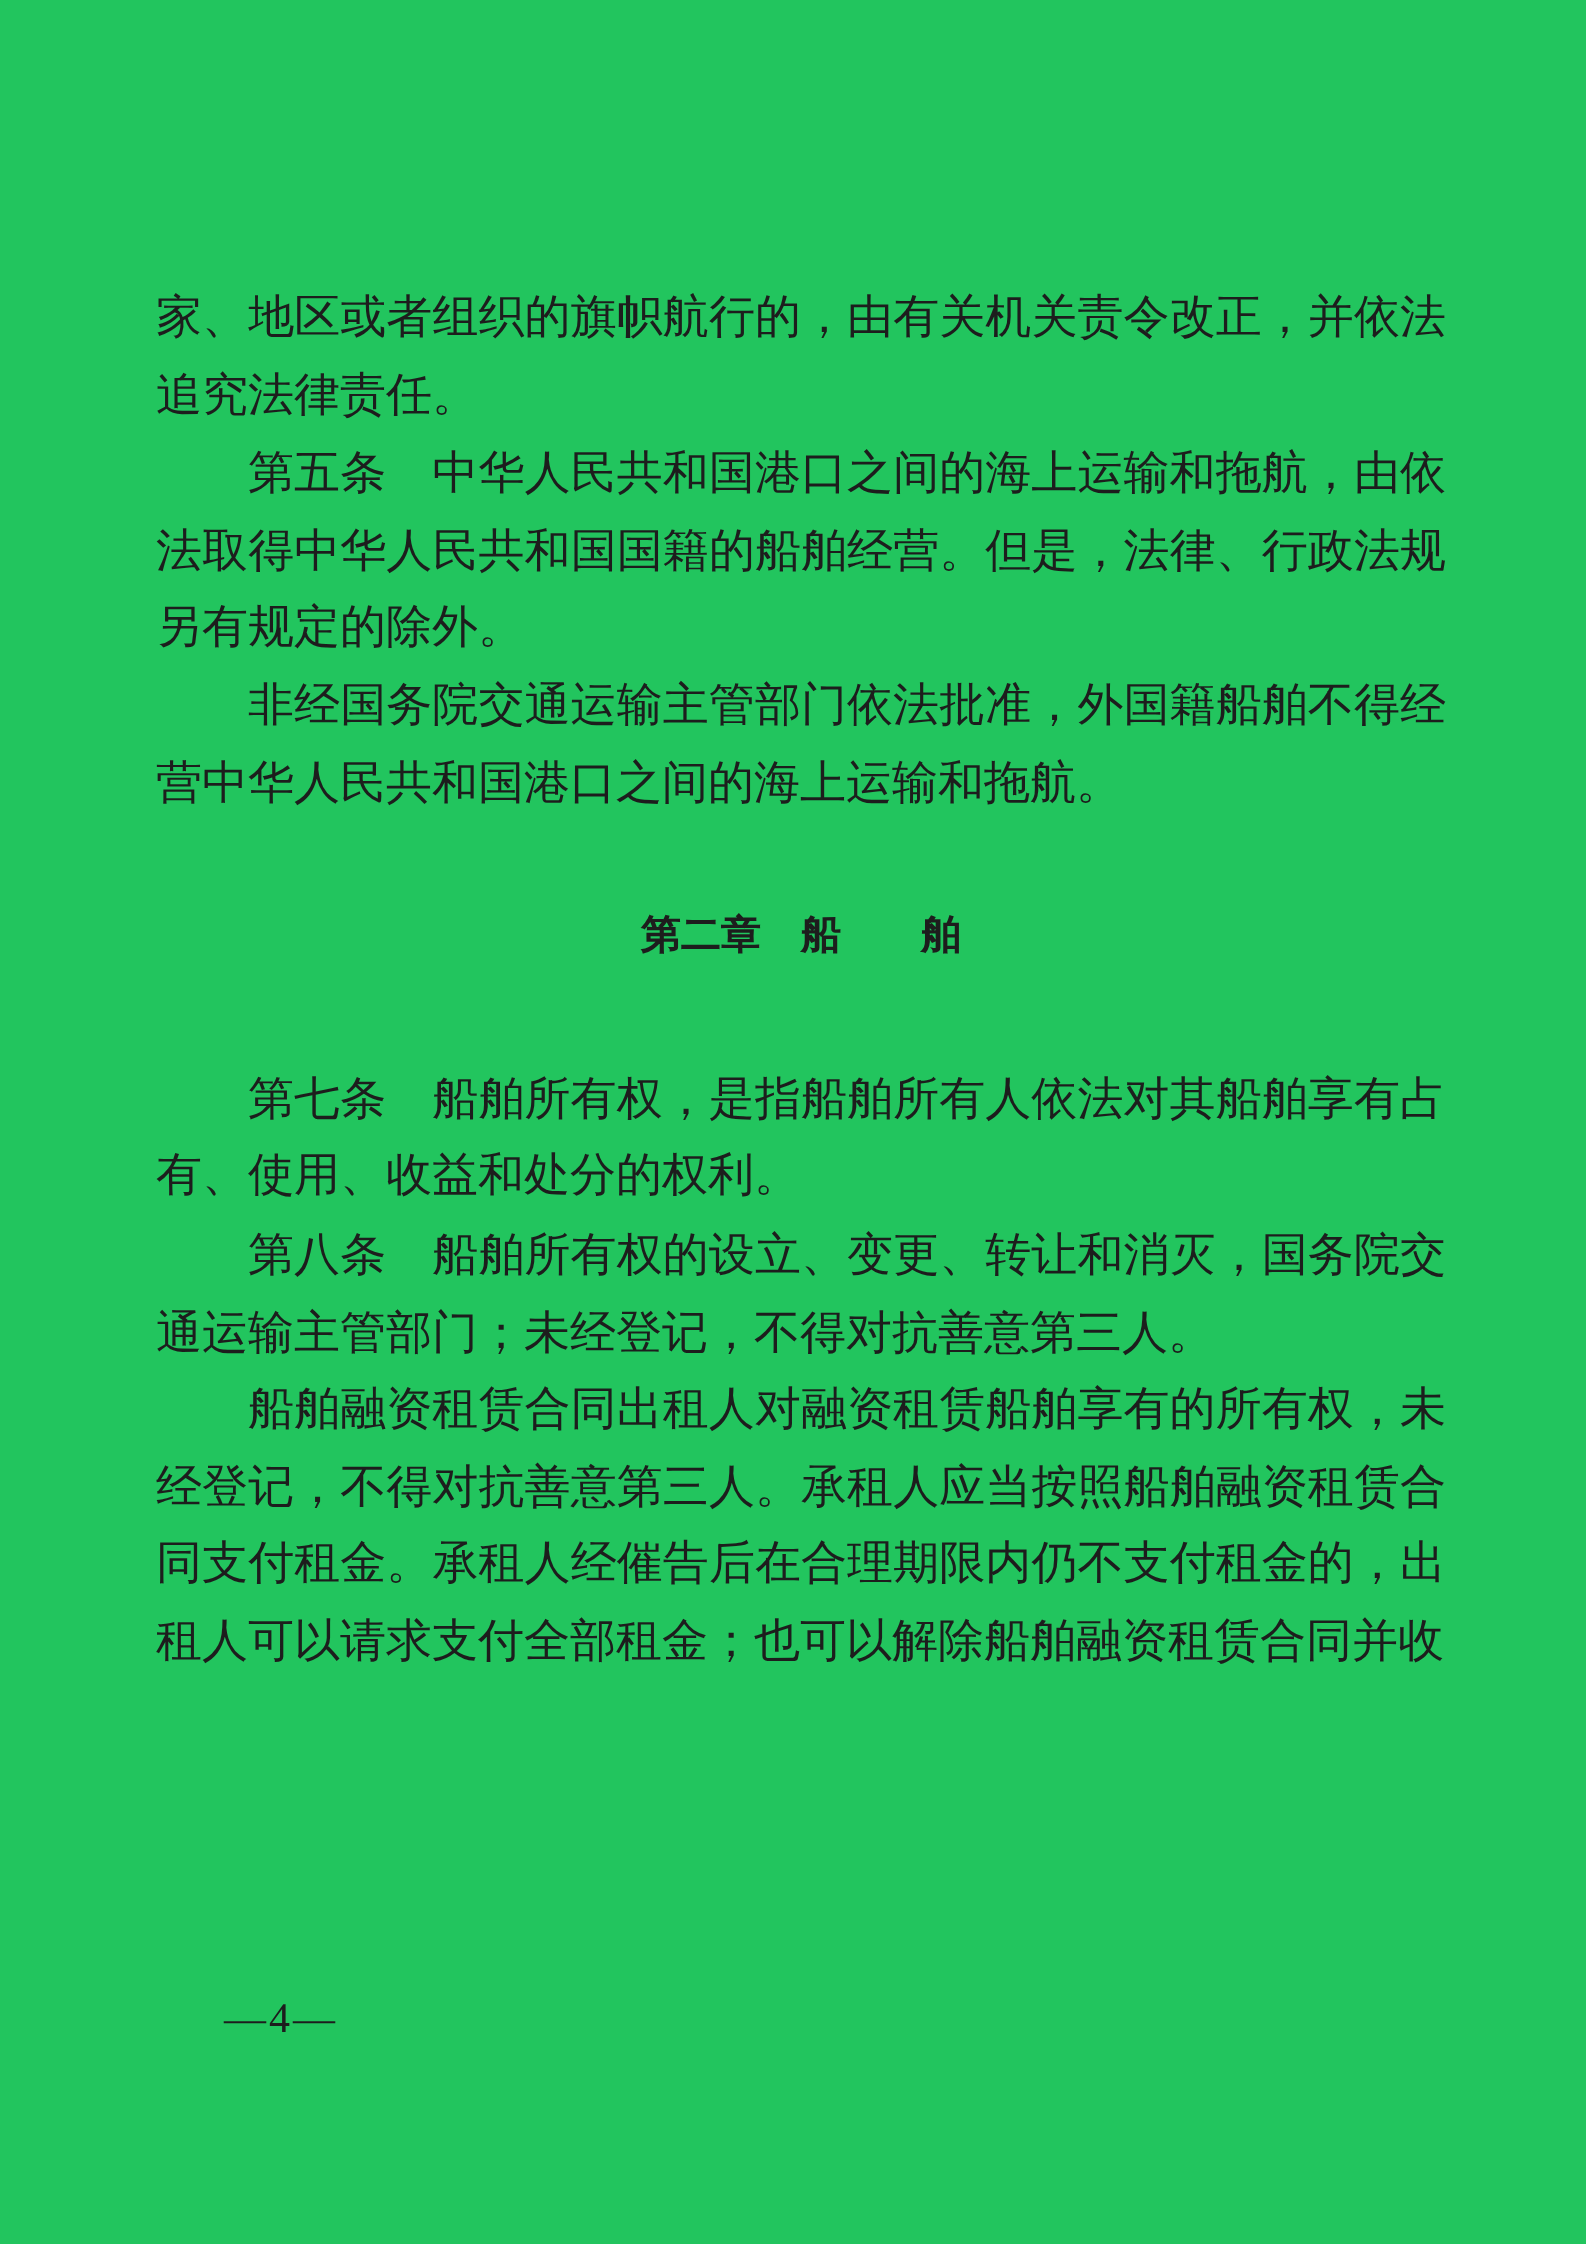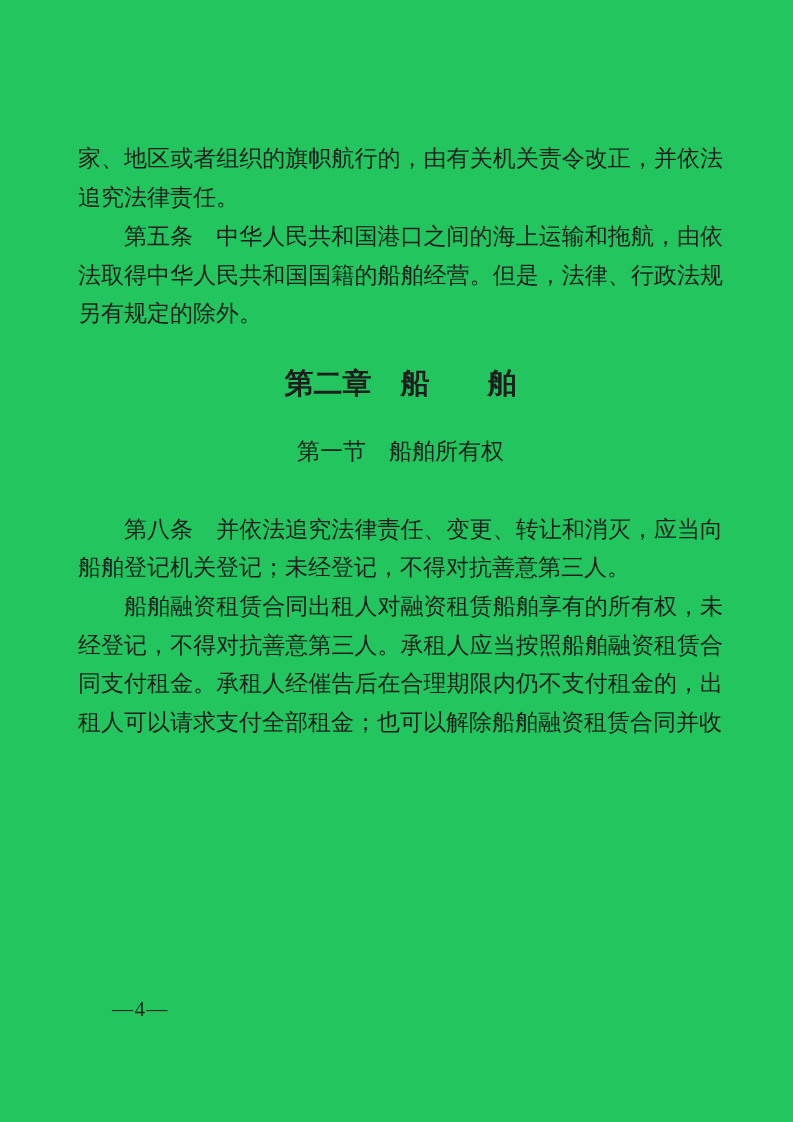--- a/index.html
+++ b/index.html
@@ -34,27 +34,27 @@
     text-indent: 2em;
   }
   .para.flush {
     text-indent: 0;
   }
   .article-label {
     font-weight: normal;
     font-family: "Liberation Sans", "DejaVu Sans", sans-serif;
   }
   .chapter-heading {
-    margin: 30px 0;
+    margin: 40px 0;
     padding: 0;
     text-indent: 0;
     text-align: center;
     font-weight: bold;
-    font-size: 29px;
-    font-family: Liberation Serif, serif;
+    font-size: 20px;
+    font-family: Liberation Mono, monospace;
   }
   .section-heading {
     margin: 0 0 38.6px 0;
     padding: 0;
     text-indent: 0;
     text-align: center;
     font-weight: normal;
     font-size: 23px;
   }
   .page-number {
@@ -70,28 +70,29 @@
 <body>
 
 <div class="page">
 
   <div class="textblock">
 
     <p class="para flush"><span>家、地区或者组织的旗帜航行的，由有关机关责令改正，并依法追究法律责任。</span></p>
 
     <p class="para"><span class="article-label">第五条</span><span>　中华人民共和国港口之间的海上运输和拖航，由依法取得中华人民共和国国籍的船舶经营。但是，法律、行政法规另有规定的除外。</span></p>
 
+    <p class="para"><span>非经国务院交通运输主管部门依法批准，外国籍船舶不得经营中华人民共和国港口之间的海上运输和拖航。</span></p>
 
 
     <p class="para chapter-heading">第二章　船　　舶</p>
 
-    <p class="para section-heading">第一节　船舶所有权</p>
 
+    <p class="para"><span class="article-label">第七条</span><span>　船舶所有权，是指船舶所有人依法对其船舶享有占有、使用、收益和处分的权利。</span></p>
 
-    <p class="para"><span class="article-label">第八条</span><span>　并依法追究法律责任、变更、转让和消灭，应当向船舶登记机关登记；未经登记，不得对抗善意第三人。</span></p>
+    <p class="para"><span class="article-label">第八条</span><span>　船舶所有权的设立、变更、转让和消灭，国务院交通运输主管部门；未经登记，不得对抗善意第三人。</span></p>
 
     <p class="para"><span>船舶融资租赁合同出租人对融资租赁船舶享有的所有权，未经登记，不得对抗善意第三人。承租人应当按照船舶融资租赁合同支付租金。承租人经催告后在合理期限内仍不支付租金的，出租人可以请求支付全部租金；也可以解除船舶融资租赁合同并收</span></p>
 
   </div>
 
   <div class="page-number">—4—</div>
 
 </div>
 
 </body></html>

